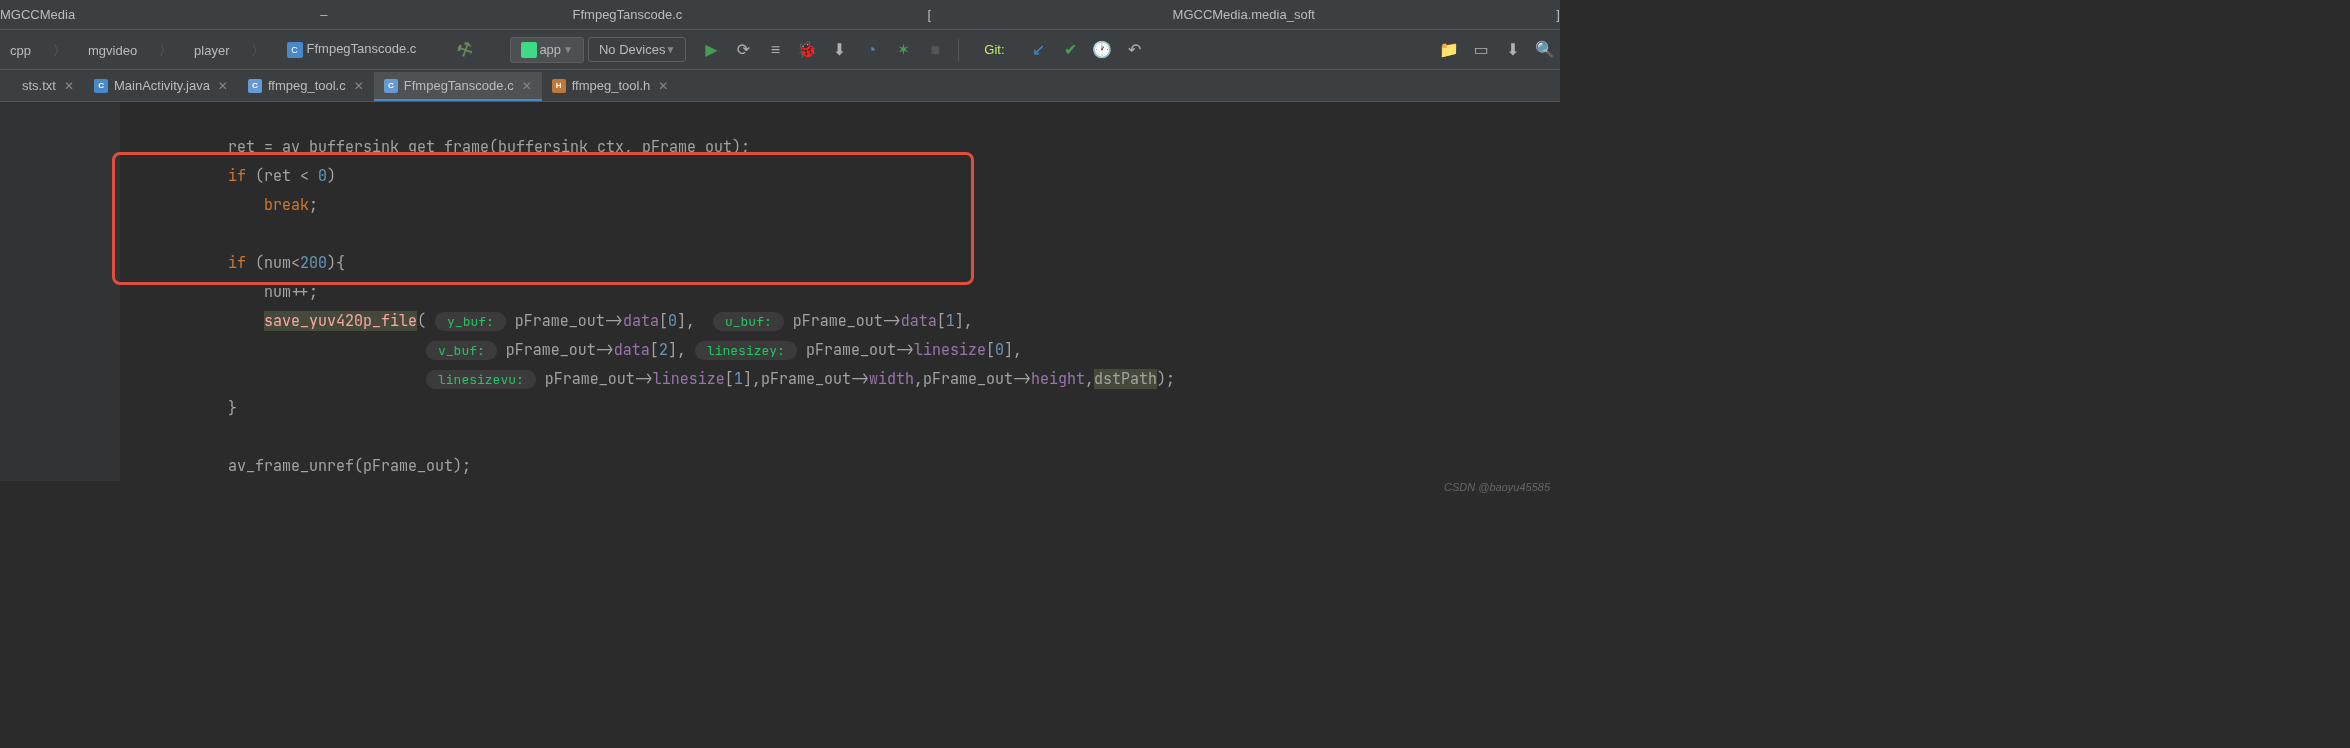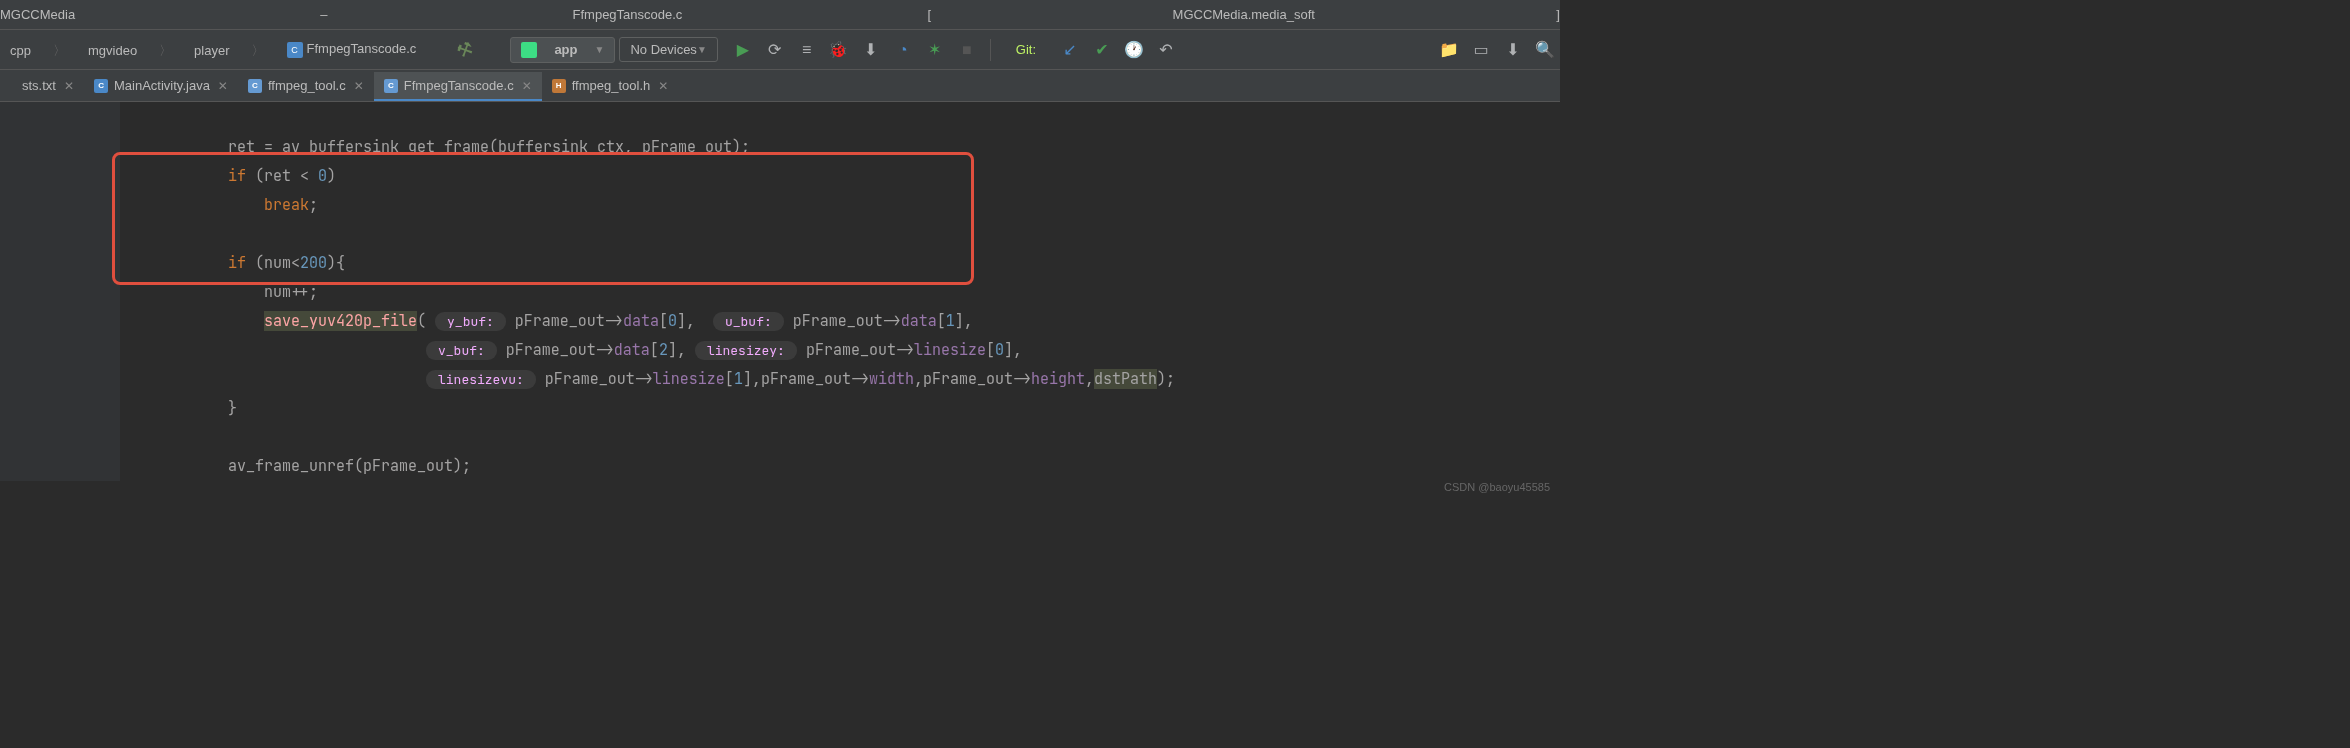--- a/index.html
+++ b/index.html
@@ -5,21 +5,21 @@
 * { margin: 0; padding: 0; box-sizing: border-box; }
 body { font-family: -apple-system, BlinkMacSystemFont, "Segoe UI", sans-serif; background: #2b2b2b; color: #a9b7c6; width: 1560px; height: 497px; overflow: hidden; position: relative; }
 .titlebar { height: 30px; background: #3c3f41; display: flex; align-items: center; justify-content: space-between; color: #bbb; font-size: 13px; border-bottom: 1px solid #555; }
 .toolbar { height: 40px; background: #3c3f41; display: flex; align-items: center; padding: 0 6px; border-bottom: 1px solid #555; gap: 4px; }
 .breadcrumb { display: flex; align-items: flex-end; gap: 16px; font-size: 13px; color: #bbb; }
 .breadcrumb .sep { color: #666; margin: 0 2px; }
 .breadcrumb .item { padding: 2px 4px; cursor: pointer; }
 .breadcrumb .icon-c { width: 16px; height: 16px; background: #4a88c7; border-radius: 2px; display: inline-flex; align-items: center; justify-content: center; font-size: 9px; color: #fff; margin-right: 4px; }
 .toolbar-spacer { width: 28px; }
 .hammer { color: #6a8759; font-size: 18px; transform: rotate(-25deg); display: inline-block; }
-.config-select { background: #4c5052; border: 1px solid #5e6060; padding: 4px 10px; border-radius: 3px; display: flex; align-items: center; gap: 17px; font-size: 13px; color: #bbb; cursor: pointer; font-weight: bold; }
+.config-select { background: #4c5052; border: 1px solid #5e6060; padding: 4px 10px; border-radius: 3px; display: flex; align-items: center; gap: 2px; font-size: 13px; color: #bbb; cursor: pointer; }
 .android-icon { width: 16px; height: 16px; background: #3ddc84; border-radius: 2px; position: relative; }
 .android-icon::before { content: ''; position: absolute; top: 2px; left: 3px; right: 3px; height: 6px; background: #3ddc84; border-radius: 50% 50% 0 0; }
 .device-select { background: #3c3f41; border: 1px solid #5e6060; padding: 4px 10px; border-radius: 3px; display: flex; align-items: center; font-size: 13px; color: #bbb; cursor: pointer; }
 .toolbar-icons { display: flex; align-items: center; gap: 14px; margin-left: 12px; }
 .ticon { width: 18px; height: 18px; display: flex; align-items: center; justify-content: center; color: #afb1b3; cursor: pointer; font-size: 16px; }
 .ticon.play { color: #499c54; }
 .ticon.bug { color: #499c54; }
 .ticon.profile { color: #4a88c7; }
 .ticon.adb { color: #499c54; }
 .divider { width: 1px; height: 22px; background: #555; }
@@ -34,24 +34,24 @@
 .tab-icon.java { background: #4a88c7; color: #fff; }
 .tab-icon.c { background: #659ad2; color: #fff; }
 .tab-icon.h { background: #c07838; color: #fff; }
 .editor { position: relative; font-family: "JetBrains Mono", Consolas, monospace; font-size: 15px; line-height: 29px; padding-top: 2px; }
 .gutter { position: absolute; left: 0; top: 0; bottom: 0; width: 120px; background: #313335; }
 .code { margin-left: 120px; white-space: pre; color: #a4a3a3; }
 .kw { color: #cc7832; }
 .num { color: #6897bb; }
 .field { color: #9876aa; }
 .func { color: #fca5a5; }
-.param-hint { background: #3b3b3b; color: #f0abfc; padding: 1px 12px; border-radius: 9px; font-size: 13px; }
+.param-hint { background: #3b3b3b; color: #22c55e; padding: 1px 12px; border-radius: 9px; font-size: 13px; }
 .hl-var { background: #45493a; }
 .red-box { position: absolute; border: 3px solid #e04f3e; border-radius: 8px; }
-.watermark { position: absolute; right: 10px; bottom: 4px; color: #666; font-size: 11px; }
+.watermark { position: absolute; right: 10px; bottom: 4px; color: #666; font-size: 11px; font-style: italic; }
 .chevron { font-size: 10px; color: #888; }
 .right-icons { margin-left: auto; display: flex; align-items: center; gap: 14px; }
 </style>
 </head>
 <body>
 
 <div class="titlebar">
   <span>MGCCMedia</span>
   <span>&nbsp;–&nbsp;</span>
   <span>FfmpegTanscode.c</span>

